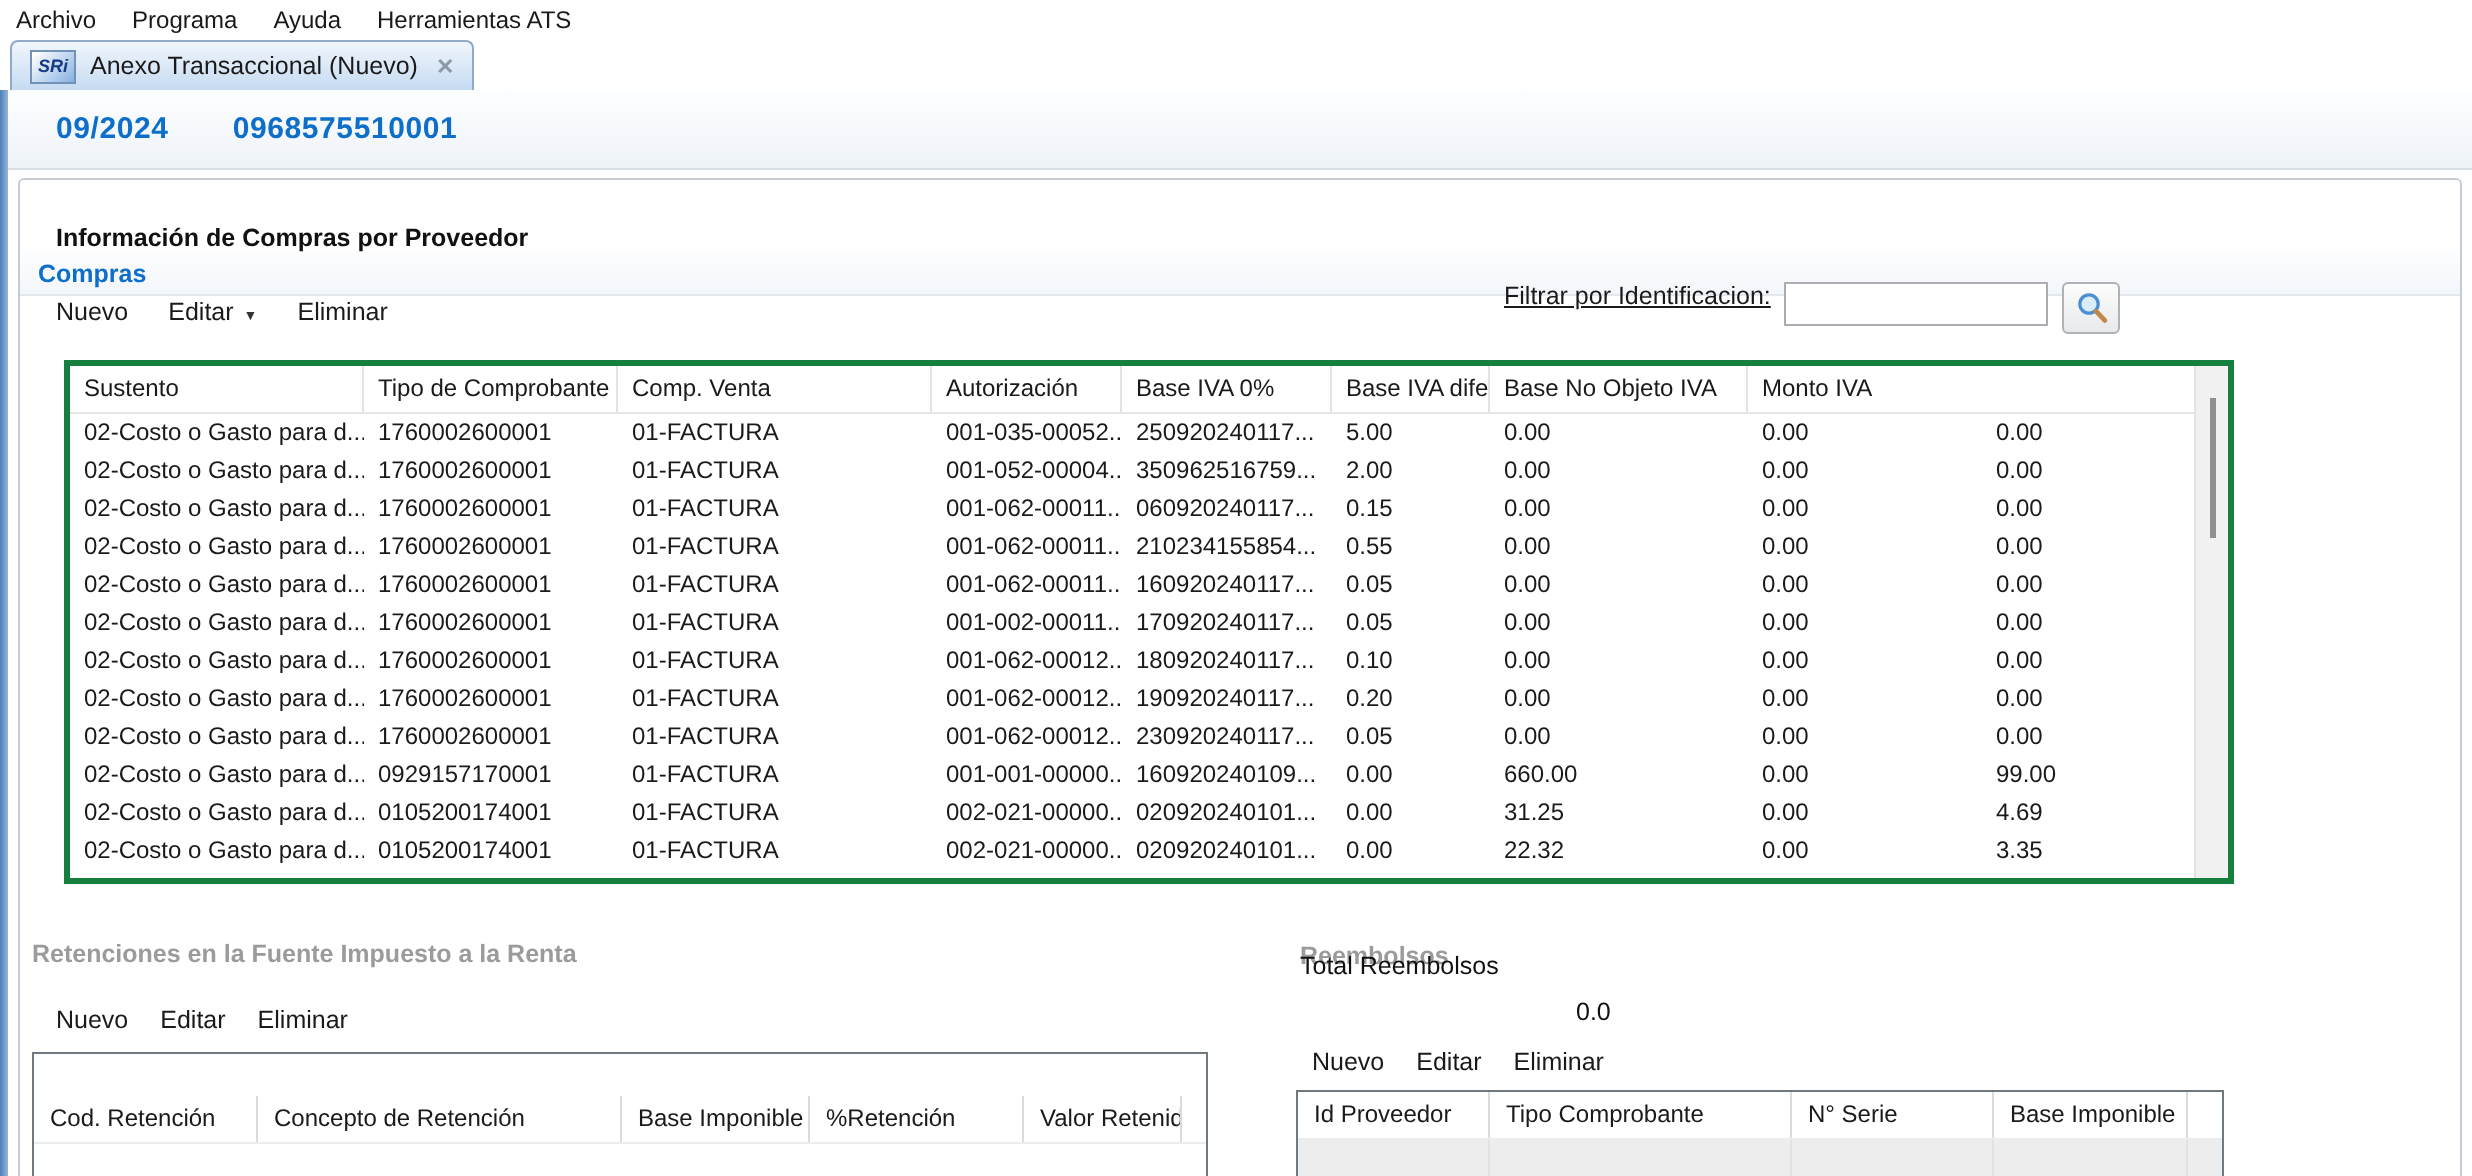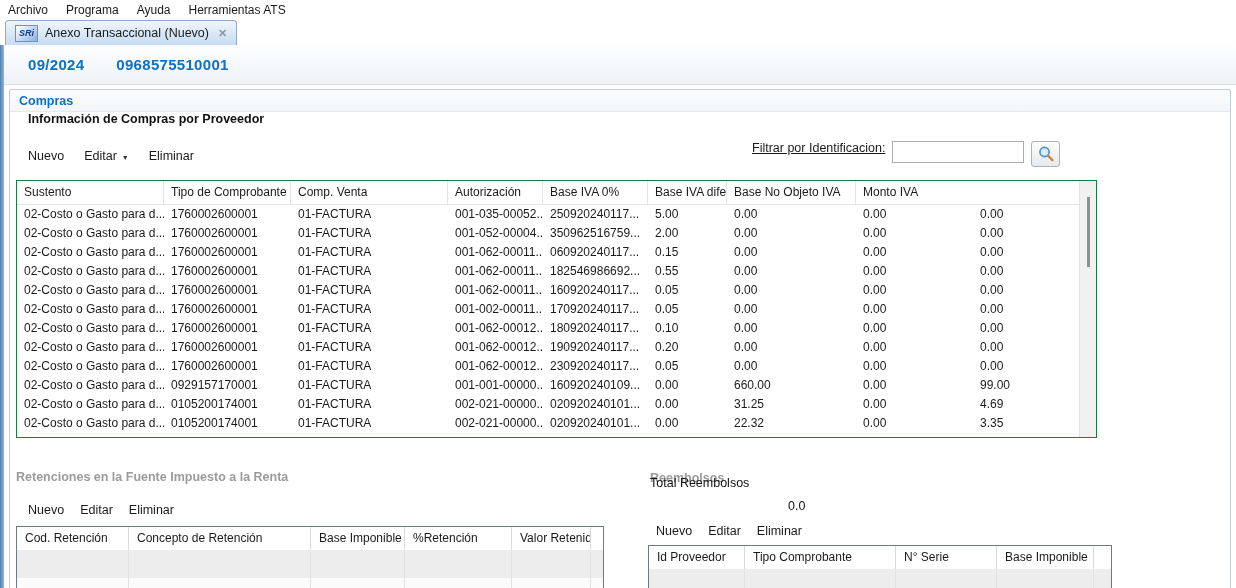--- a/index.html
+++ b/index.html
@@ -25,57 +25,57 @@
     background:linear-gradient(to right,#4d7eb4,#93b6dc);}
   .header-band{position:absolute;left:4px;top:45px;right:0;height:39px;
     background:linear-gradient(#fdfeff,#eef3f8);border-bottom:1px solid #d9dfe5;
     display:flex;align-items:center;gap:32px;padding-left:24px;
     font-size:15px;font-weight:bold;color:#0d6fc9;letter-spacing:.3px;}
   .groupbox{position:absolute;left:9px;top:89px;width:1220px;bottom:0;
     border:1px solid #c5ccd3;border-bottom:none;border-radius:3px 3px 0 0;background:#fff;}
   .groupbox-label{height:21px;display:flex;align-items:center;padding-left:9px;
     font-size:12.5px;font-weight:bold;color:#0d6fc9;
     background:linear-gradient(#fcfdfe,#f3f6fa);border-bottom:1px solid #e2e8ee;
-    border-radius:3px 3px 0 0;}
+    border-radius:3px 3px 0 0;margin-top:36px;}
   .info-title{position:absolute;left:28px;top:112px;font-size:12.5px;font-weight:bold;color:#111;}
   .menu-row{display:flex;align-items:center;gap:20px;font-size:12.5px;}
   .menu-row .mi{cursor:default;}
   .caret{font-size:7px;color:#333;margin-left:5px;}
   .toolbar-left{position:absolute;left:28px;top:149px;}
   .filter{position:absolute;left:752px;top:141px;display:flex;align-items:flex-start;gap:7px;text-decoration:underline;}
   .filter-label{font-size:12.5px;}
   .filter-input{width:124px;height:20px;border:1px solid #abadb3;font-size:12px;
     padding:0 3px;outline:none;background:#fff;}
   .search-btn{width:27px;height:24px;border:1px solid #aeb3b9;border-radius:3px;
     background:linear-gradient(#fdfdfd,#e7e9ea);display:flex;align-items:center;
     justify-content:center;}
   
-  .tbl-main{position:absolute;left:16px;top:180px;width:1079px;height:256px;
-    border:1px solid #15803d;background:#fff;}
+  .tbl-main{position:absolute;left:32px;top:180px;width:1079px;height:256px;
+    border:3px solid #15803d;background:#fff;}
   .tbl-main .thead{display:grid;grid-template-columns:147px 127px 157px 95px 105px 79px 129px 117px 1fr;
     height:23px;margin-right:17px;border-bottom:1px solid #e6e6e6;}
   .tbl-main .th{font-size:12px;line-height:23px;padding-left:7px;border-right:1px solid #e4e4e4;
     white-space:nowrap;overflow:hidden;}
   .tbl-main .tbody{margin-right:17px;}
   .tbl-main .tr{display:grid;grid-template-columns:147px 127px 157px 95px 105px 79px 129px 117px 1fr;height:19px;}
   .tbl-main .td{font-size:12px;line-height:19px;padding-left:7px;white-space:nowrap;overflow:hidden;}
   .vscroll{position:absolute;top:0;right:0;width:16px;height:100%;background:#f1f1f1;
     border-left:1px solid #e3e3e3;}
   .vthumb{position:absolute;left:7px;width:3px;top:16px;height:70px;background:#8f8f8f;}
   
   .sec-label{position:absolute;font-size:12.5px;font-weight:bold;color:#9b9b9b;}
   .total-row{position:absolute;font-size:12.5px;color:#111;}
   .tbl-bot{position:absolute;border:1px solid #6e7982;background:#fff;overflow:hidden;}
   .tbl-bot .thead{display:grid;height:23px;border-bottom:1px solid #ececec;background:#fff;}
   .tbl-bot .th{font-size:12px;line-height:23px;padding-left:8px;border-right:1px solid #d8dadc;
     white-space:nowrap;overflow:hidden;}
   .tbl-bot .stripe{display:grid;}
   .tbl-bot .sc{border-right:1px solid #e0e2e4;}
   .tbl-ret{left:16px;top:526px;width:586px;height:62px;}
-  .tbl-ret .thead,.tbl-ret .stripe{grid-template-columns:112px 182px 94px 107px 79px 1fr;}
+  .tbl-ret .thead,.tbl-ret .stripe{grid-template-columns:112px 182px 94px 107px 79px 1fr;margin-top:21px;}
   .tbl-rem{left:648px;top:545px;width:462px;height:43px;}
   .tbl-rem .thead,.tbl-rem .stripe{grid-template-columns:96px 151px 101px 97px 1fr;}
   .g1{height:27px;background:#ededed;}
   .g2{height:40px;background:#fbfbfb;}
   .g3{height:19px;background:#ededed;}
 </style>
 </head>
 <body>
 
 <div class="menubar">
@@ -166,21 +166,21 @@
         <div class="td">0.15</div>
         <div class="td">0.00</div>
         <div class="td">0.00</div>
         <div class="td">0.00</div>
       </div>
       <div class="tr">
         <div class="td">02-Costo o Gasto para d...</div>
         <div class="td">1760002600001</div>
         <div class="td">01-FACTURA</div>
         <div class="td">001-062-00011...</div>
-        <div class="td">182546986692...</div>
+        <div class="td">210234155854...</div>
         <div class="td">0.55</div>
         <div class="td">0.00</div>
         <div class="td">0.00</div>
         <div class="td">0.00</div>
       </div>
       <div class="tr">
         <div class="td">02-Costo o Gasto para d...</div>
         <div class="td">1760002600001</div>
         <div class="td">01-FACTURA</div>
         <div class="td">001-062-00011...</div>

